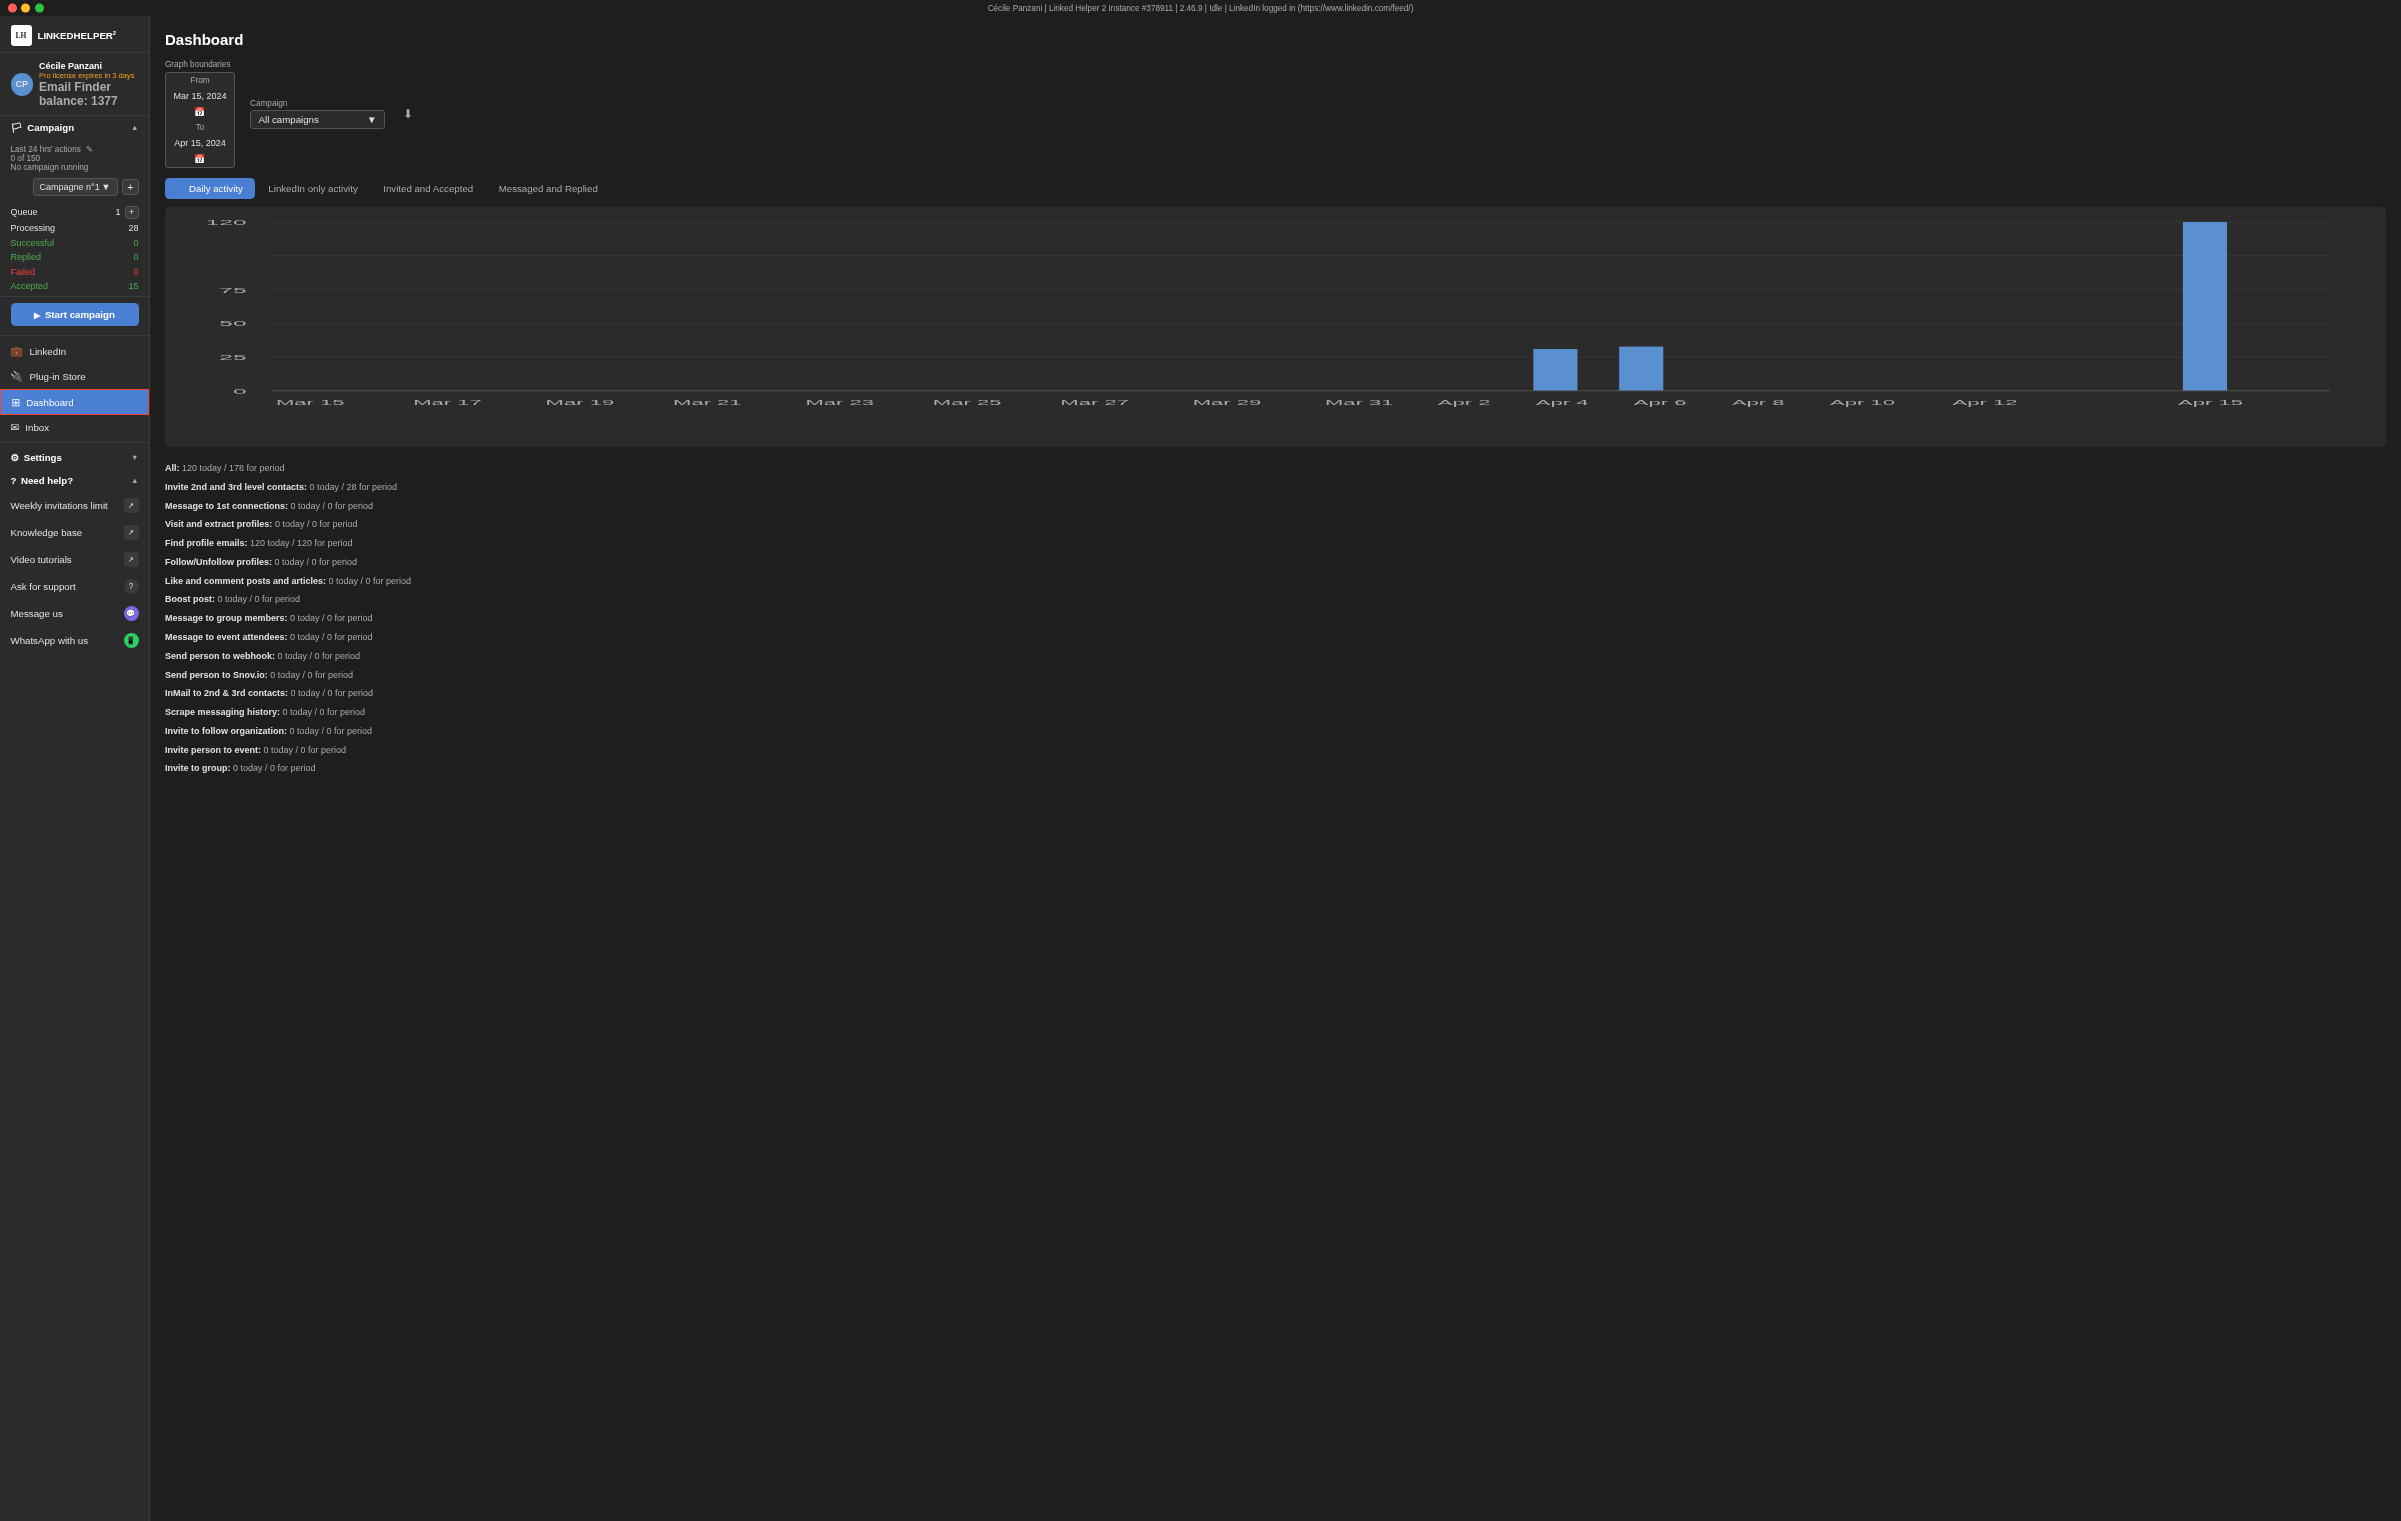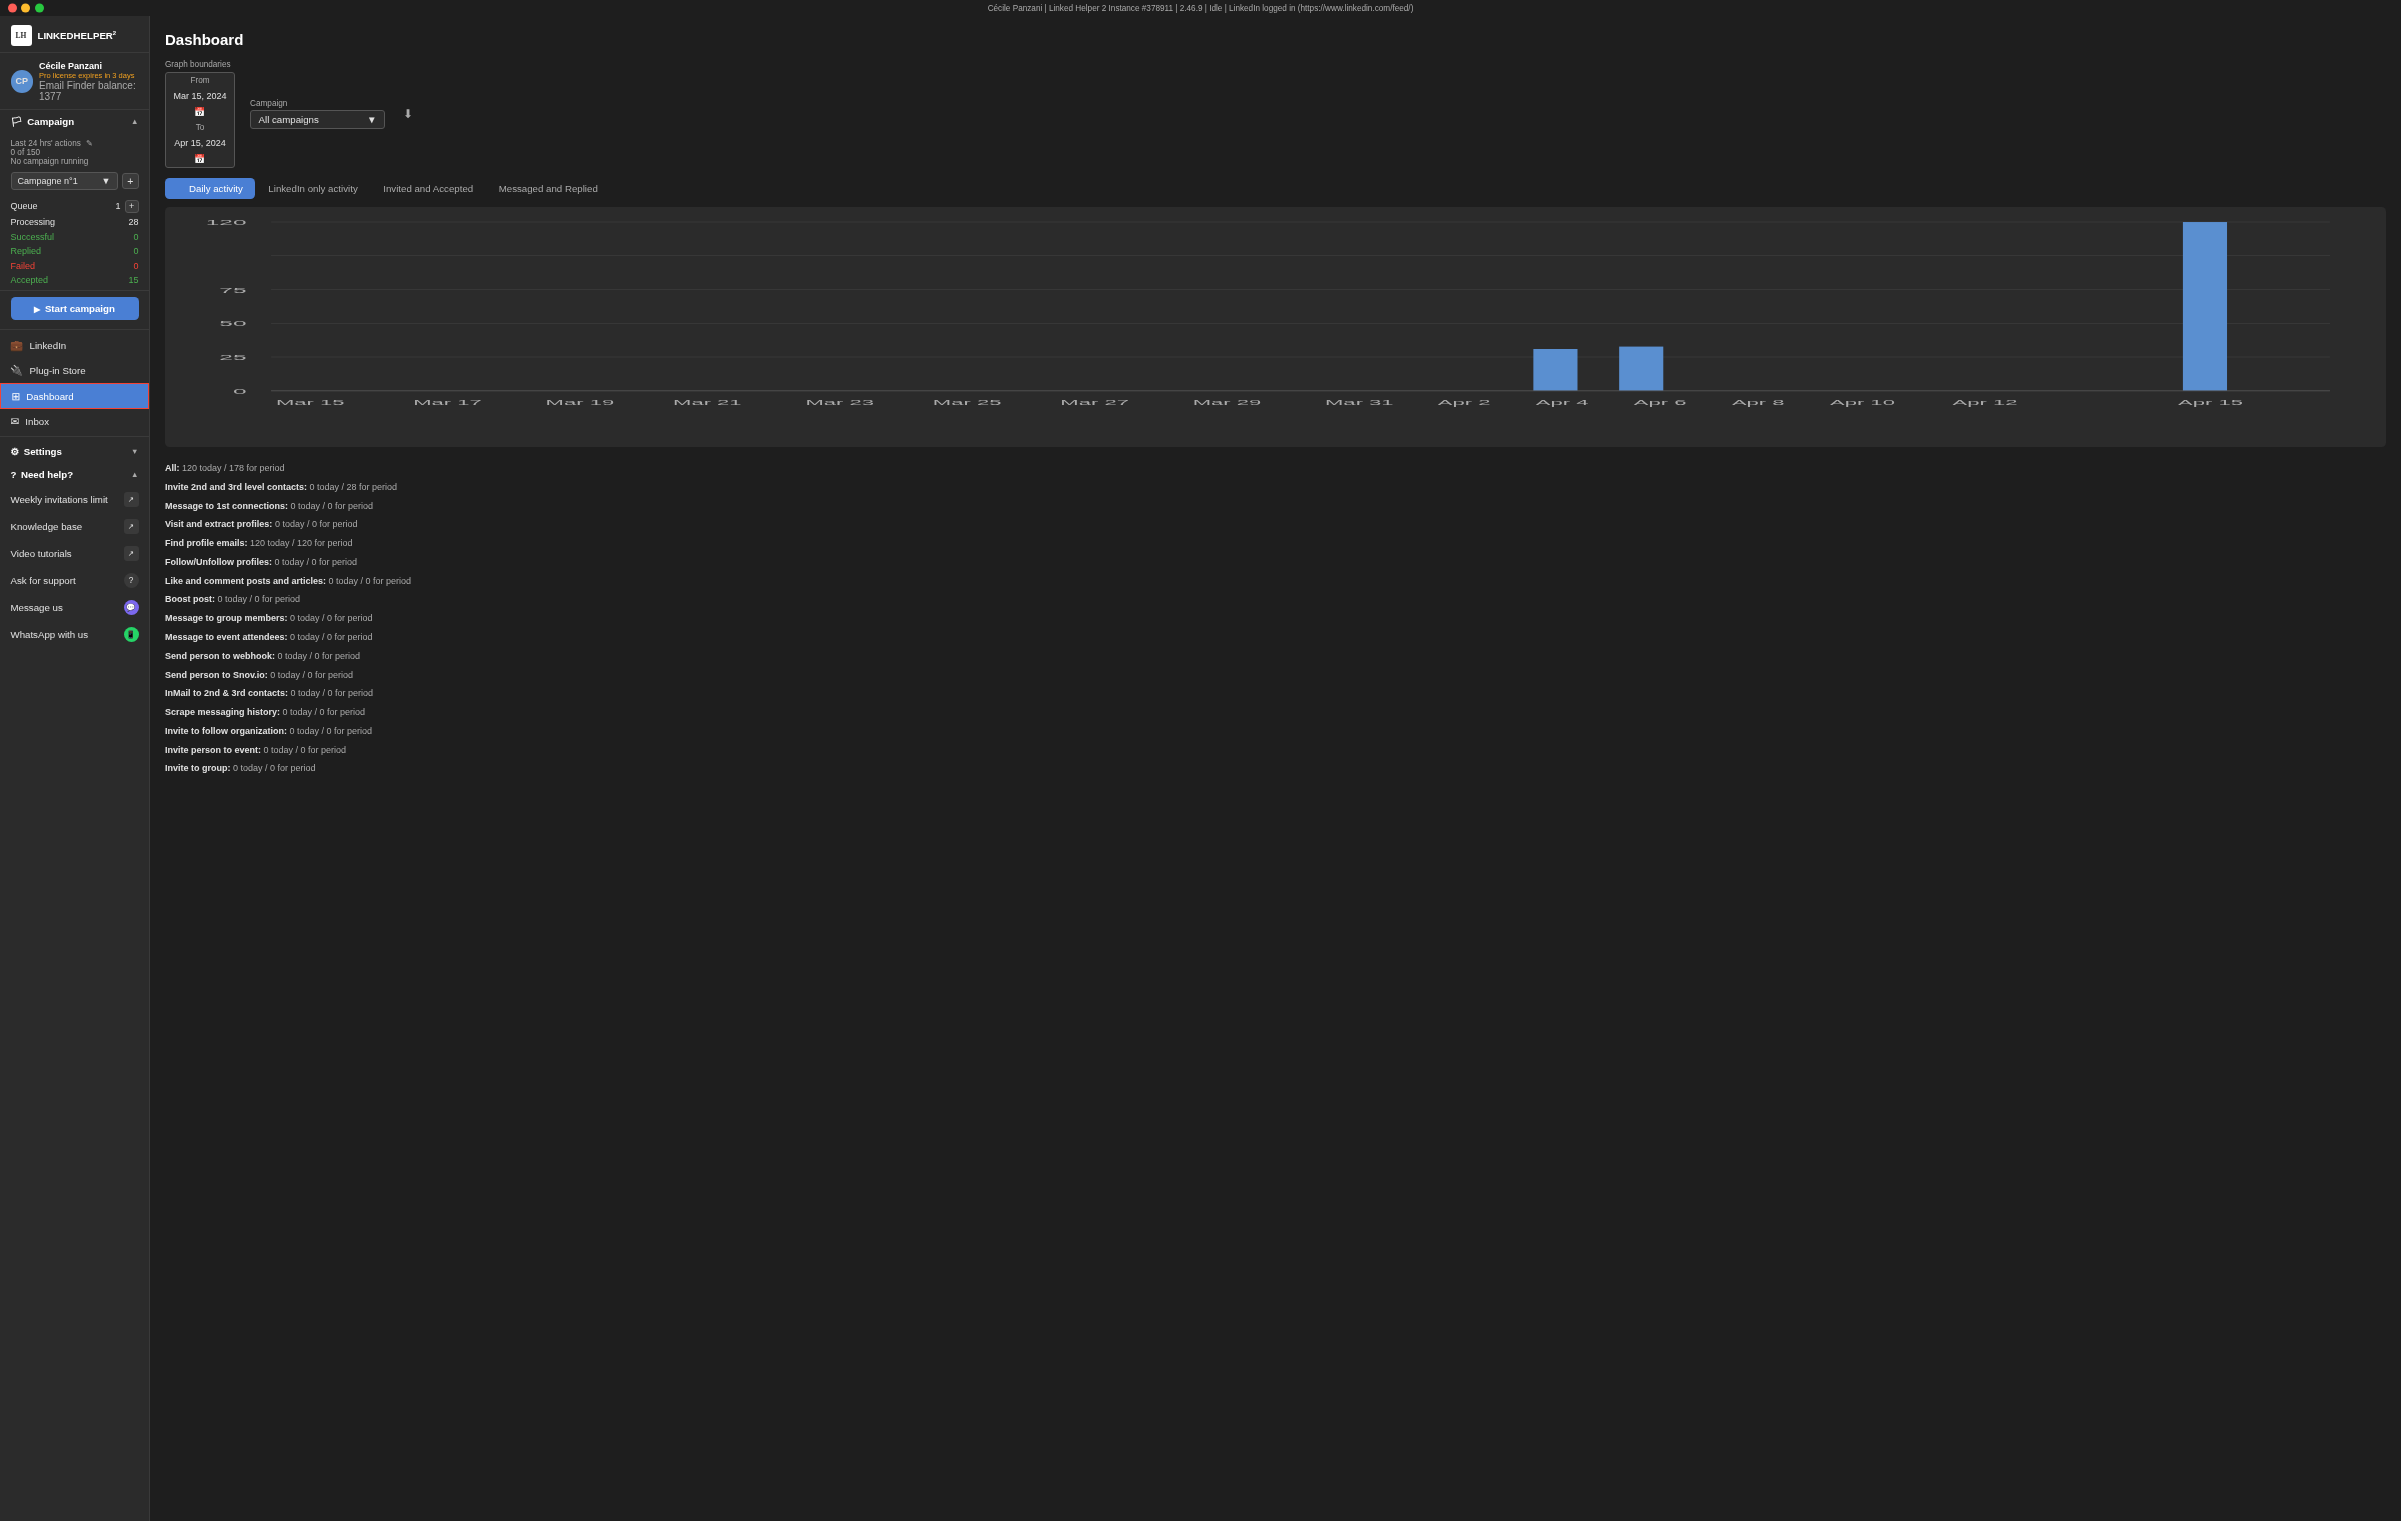--- a/index.html
+++ b/index.html
@@ -92,21 +92,21 @@
       display: flex;
       align-items: center;
       justify-content: center;
       font-size: 9px;
       font-weight: bold;
       flex-shrink: 0;
     }
     .user-info { flex: 1; min-width: 0; }
     .user-name { font-size: 9px; font-weight: 600; color: #fff; }
     .user-license { font-size: 7.5px; color: #f0a020; }
-    .user-balance { font-size: 10px; color: #aaa; }
+    .user-balance { font-size: 12px; color: #aaa; font-weight: bold; }
     .section-header {
       display: flex;
       align-items: center;
       justify-content: space-between;
       padding: 6px 10.5px;
       cursor: pointer;
     }
     .section-header-label {
       font-size: 9.7px;
       font-weight: 600;
@@ -144,20 +144,21 @@
       flex: 1;
       background: #3a3a3a;
       border: 0.7px solid #555;
       border-radius: 3px;
       padding: 3px 6px;
       color: #e0e0e0;
       font-size: 9px;
       display: flex;
       align-items: flex-start;
       justify-content: space-between;
+      margin-left: 22px;
     }
     .plus-btn {
       width: 16.5px;
       height: 16.5px;
       background: #3a3a3a;
       border: 0.7px solid #555;
       border-radius: 3px;
       display: flex;
       align-items: center;
       justify-content: center;

